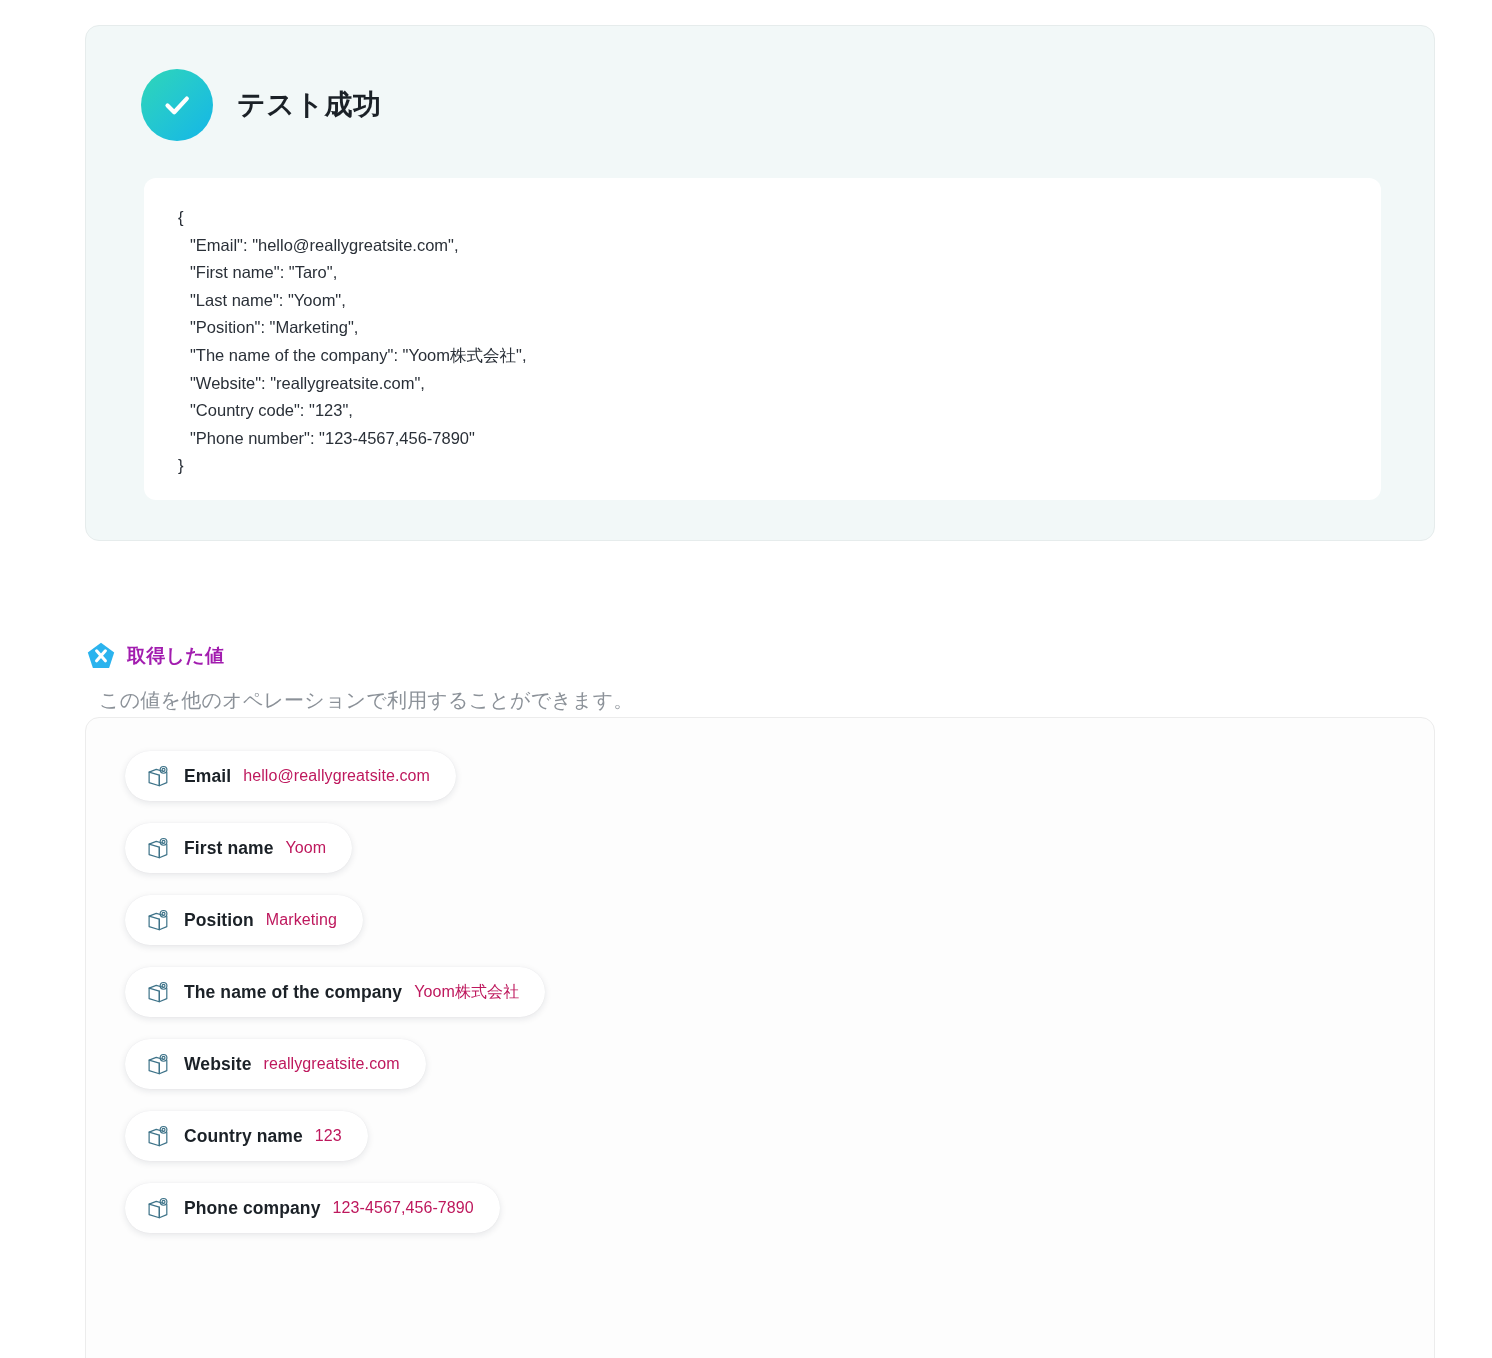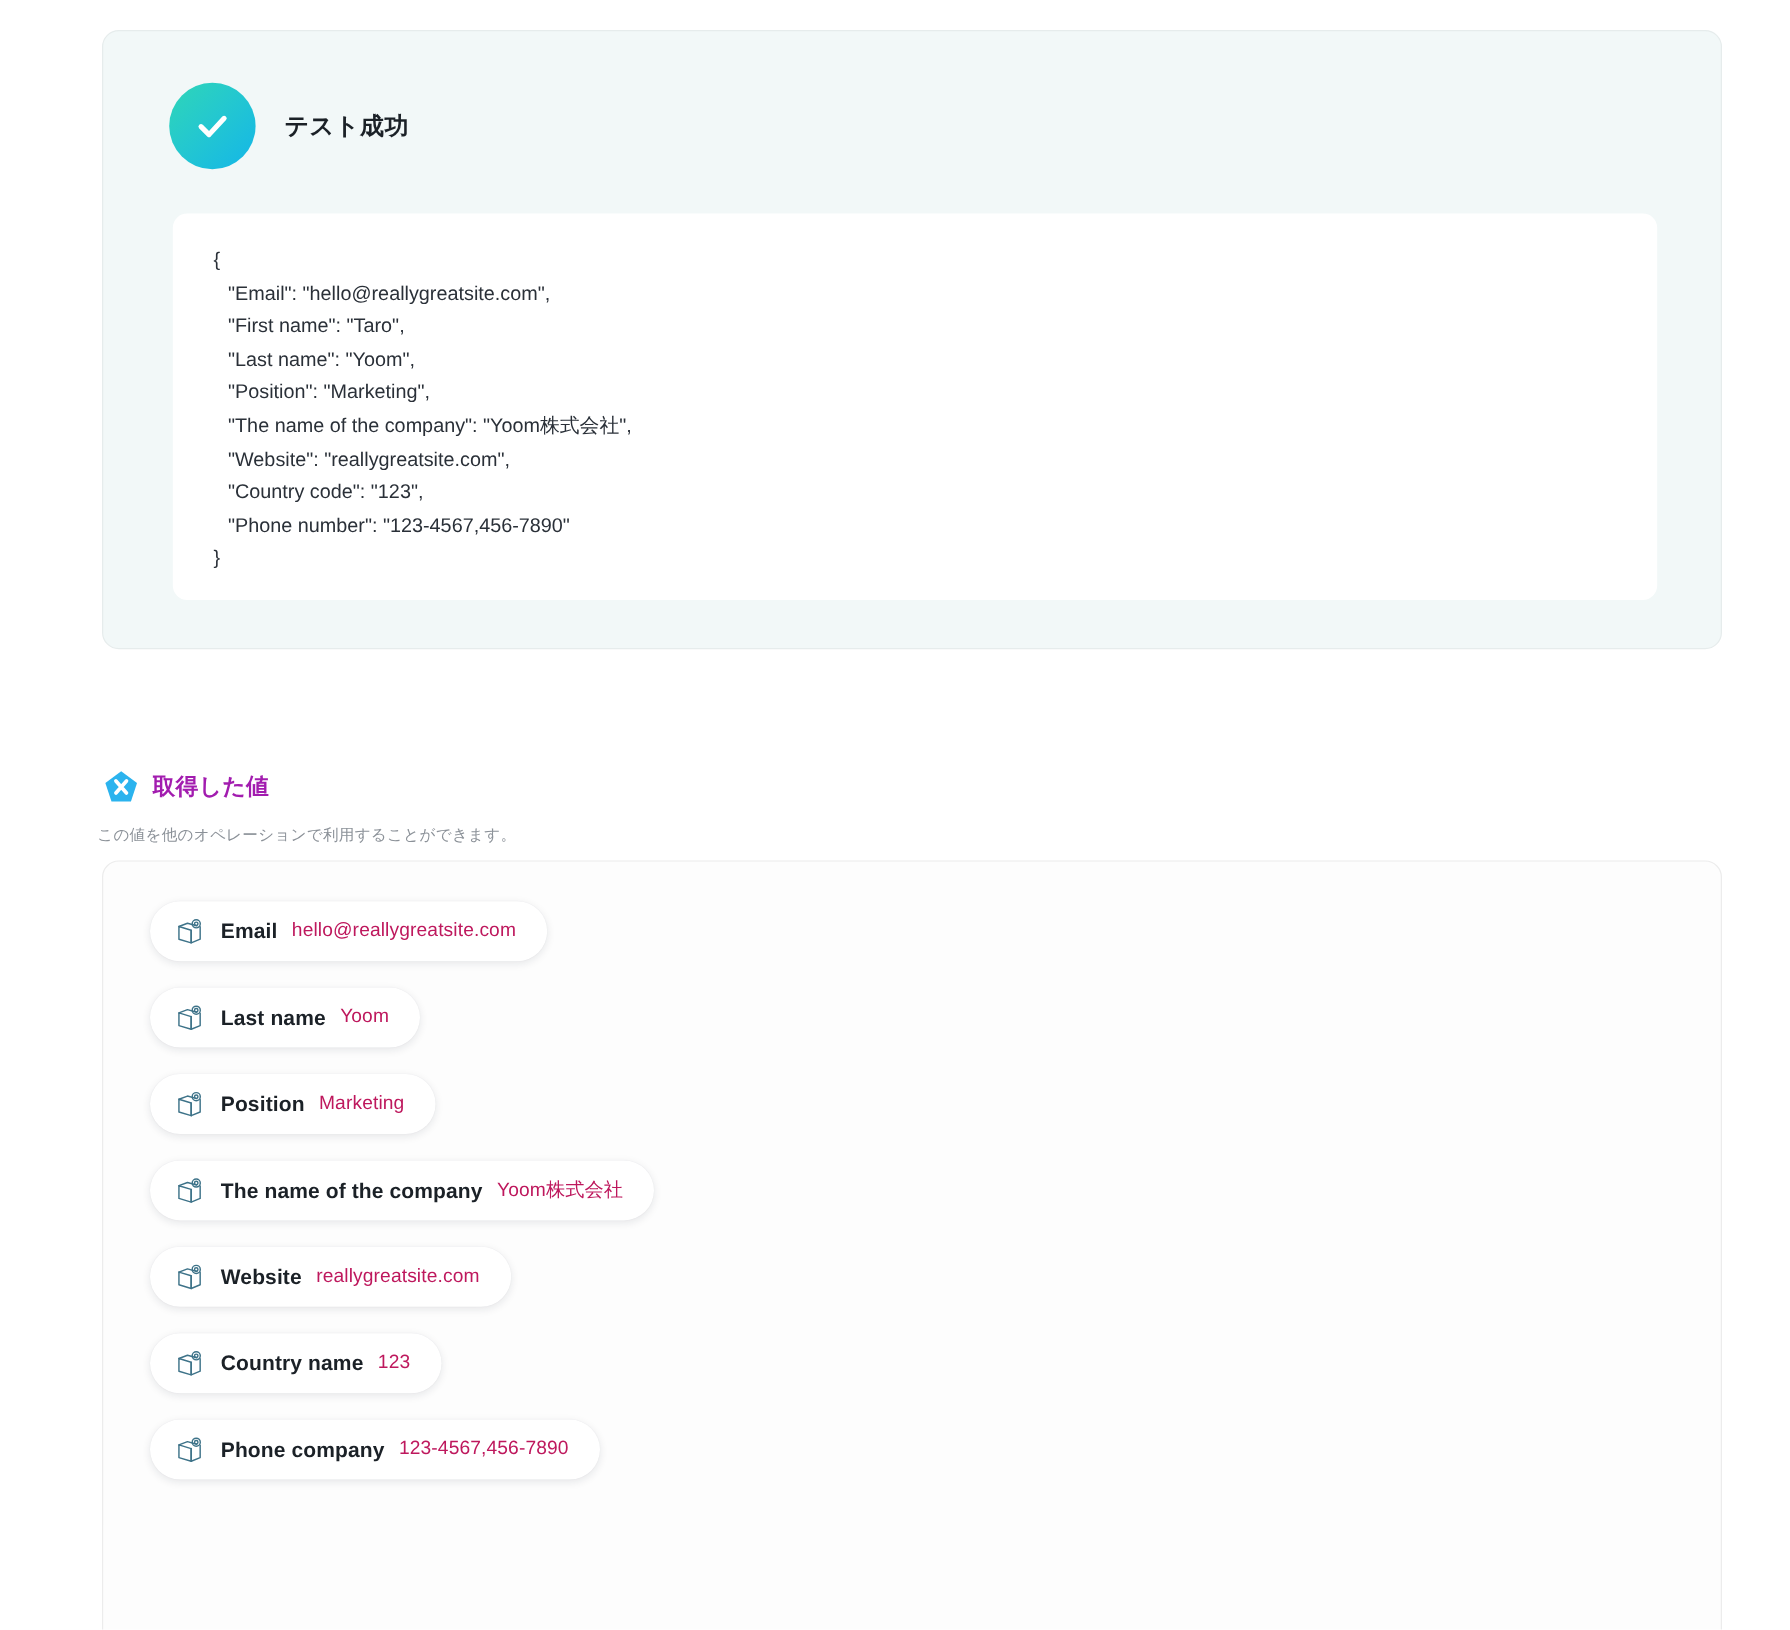--- a/index.html
+++ b/index.html
@@ -47,21 +47,21 @@
     border-radius: 50%;
     background: linear-gradient(135deg, #2fd6b7 0%, #24c8cf 45%, #14b6e8 100%);
     display: flex;
     align-items: center;
     justify-content: center;
     flex: none;
   }
   .check-circle svg { display: block; }
 
   .success-title {
-    font-size: 20px;
+    font-size: 28px;
     font-weight: 700;
     color: #1b2127;
     letter-spacing: 0.5px;
     white-space: nowrap;
   }
 
   .json-box {
     position: absolute;
     left: 58px;
     top: 152px;
@@ -101,23 +101,23 @@
   .values-title {
     font-size: 19px;
     font-weight: 700;
     color: #a21caf;
     letter-spacing: 0.3px;
     white-space: nowrap;
   }
 
   .values-subtitle {
     position: absolute;
-    left: 81px;
+    left: 99px;
     top: 687px;
-    font-size: 13px;
+    font-size: 20px;
     color: #8b9198;
     letter-spacing: 0.2px;
     white-space: nowrap;
   }
 
   .values-card {
     position: absolute;
     left: 85px;
     top: 717px;
     width: 1350px;
@@ -227,21 +227,21 @@
       <div class="pill">
         <svg class="book-icon" viewBox="0 0 26 26" aria-hidden="true">
           <g fill="none" stroke="#3e7389" stroke-width="1.25" stroke-linejoin="round" stroke-linecap="round">
             <path d="M2.2 8.4 L2.2 19.4 L12.8 22.6 L12.8 11.6 Z"></path>
             <path d="M12.8 11.6 L12.8 22.6 L20.6 19.4 L20.6 8.6"></path>
             <path d="M2.2 8.4 L9.6 5.6 L17.6 7.8"></path>
             <circle cx="17.2" cy="6.1" r="3.5"></circle>
             <circle cx="17.2" cy="6.1" r="1.5"></circle>
           </g>
         </svg>
-        <span class="pill-label">Last name</span>
+        <span class="pill-label">First name</span>
         <span class="pill-value">Yoom</span>
       </div>
 
       <div class="pill">
         <svg class="book-icon" viewBox="0 0 26 26" aria-hidden="true">
           <g fill="none" stroke="#3e7389" stroke-width="1.25" stroke-linejoin="round" stroke-linecap="round">
             <path d="M2.2 8.4 L2.2 19.4 L12.8 22.6 L12.8 11.6 Z"></path>
             <path d="M12.8 11.6 L12.8 22.6 L20.6 19.4 L20.6 8.6"></path>
             <path d="M2.2 8.4 L9.6 5.6 L17.6 7.8"></path>
             <circle cx="17.2" cy="6.1" r="3.5"></circle>

